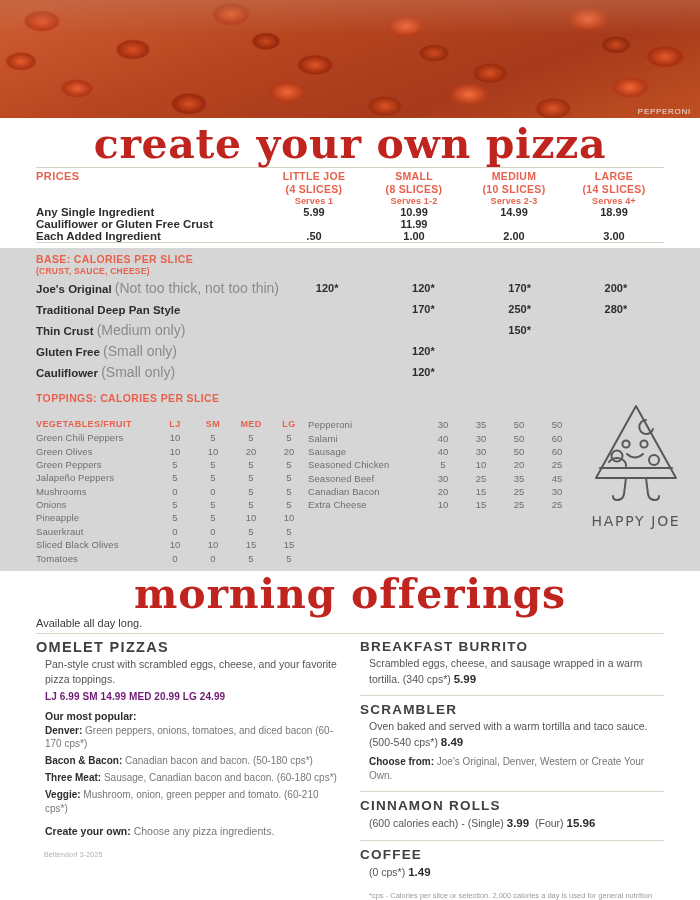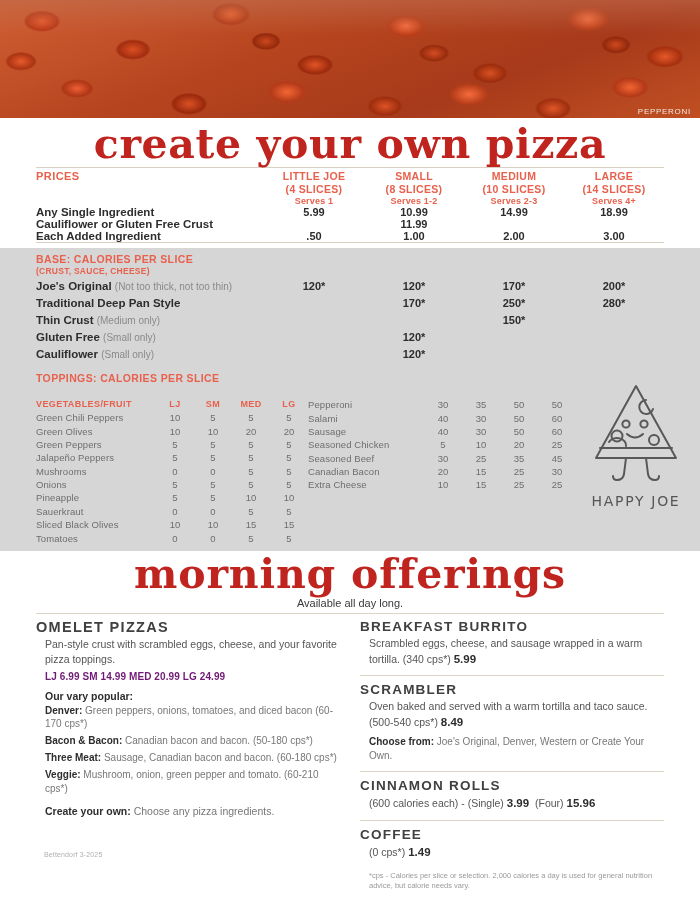--- a/index.html
+++ b/index.html
@@ -136,21 +136,21 @@
     letter-spacing: .035em;
     line-height: 1.18;
   }
   .sec-head .sub { font-size: 8.5px; letter-spacing: .03em; display:block; }
 
   .base-tbl { margin-top: 2px; }
   .base-name {
     font-size: 11.5px; font-weight: bold; color: #2d2d2d;
     text-align: left; padding: 2.5px 0; white-space: nowrap;
   }
-  .base-name .note { font-weight: normal; font-size: 10px; color: #8a8a8a; }
+  .base-name .note { font-weight: normal; font-size: 14px; color: #8a8a8a; }
   .base-val {
     font-size: 11px; font-weight: bold; color: #2d2d2d;
     text-align: center; width: 100px; padding: 2.5px 0;
   }
 
   
   .toppings-head { margin-top: 9px; }
   .top-cols { display: flex; gap: 0; }
   .top-col-left { width: 272px; }
   .top-col-right { width: 268px; }
@@ -173,21 +173,21 @@
 
   .mascot-wrap { position: absolute; left: 8px; top: -4px; }
   .mascot-label {
     font-family: "DejaVu Sans", sans-serif;
     font-size: 14px; color: #555; letter-spacing: .12em;
     text-align: center; width: 104px; margin-top: 1px;
   }
 
   
   .avail {
-    font-size: 11px; color: #3a3a3a; padding: 1px 0 4px; text-align: center;
+    font-size: 11px; color: #3a3a3a; padding: 1px 0 4px;
   }
   .morning-cols { display: flex; gap: 22px; padding-top: 5px; }
   .mcol { width: 310px; }
   .mcol-r { width: 312px; }
 
   .offer-head {
     color: #404040; font-weight: bold; letter-spacing: .09em;
   }
   .oh-lg { font-size: 14.5px; padding-bottom: 2px; }
   .oh-md { font-size: 13.5px; padding-bottom: 2px; }
@@ -532,21 +532,21 @@
 <div class="wrap">
   <div class="avail">Available all day long.</div>
   <div class="rule-thin"></div>
 
   <div class="morning-cols">
 
     <div class="mcol">
       <div class="offer-head oh-lg">OMELET PIZZAS</div>
       <div class="odesc">Pan-style crust with scrambled eggs, cheese, and your favorite pizza toppings.</div>
       <div class="oprice-line">LJ 6.99  SM 14.99  MED 20.99  LG 24.99</div>
-      <div class="popular-lbl">Our vary popular:</div>
+      <div class="popular-lbl">Our most popular:</div>
 
       <div class="pop-item">
         <b>Denver:</b>
         <span>Green peppers, onions, tomatoes, and diced bacon (60-170 cps*)</span>
       </div>
       <div class="pop-item">
         <b>Bacon &amp; Bacon:</b>
         <span>Canadian bacon and bacon. (50-180 cps*)</span>
       </div>
       <div class="pop-item">

